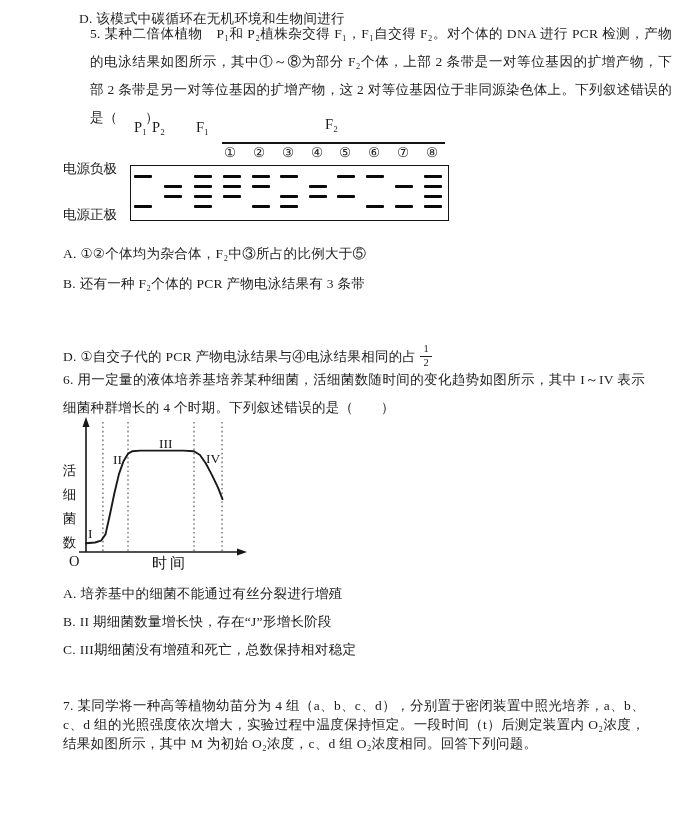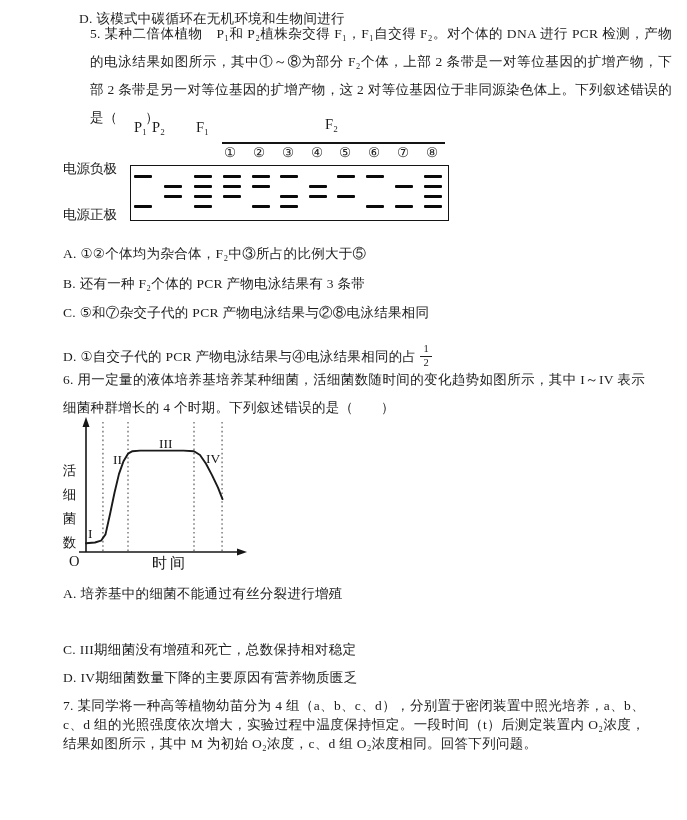--- a/index.html
+++ b/index.html
@@ -100,21 +100,20 @@
         <div class="band" style="left: 264px; top: 38.5px;"></div>
         <div class="band" style="left: 293px; top: 8.5px;"></div>
         <div class="band" style="left: 293px; top: 19px;"></div>
         <div class="band" style="left: 293px; top: 29px;"></div>
         <div class="band" style="left: 293px; top: 38.5px;"></div>
       </div>
   </div>
 
   <p class="opt" style="top:245px;">A. ①②个体均为杂合体，F₂中③所占的比例大于⑤</p>
   <p class="opt" style="top:275px;">B. 还有一种 F₂个体的 PCR 产物电泳结果有 3 条带</p>
-  <p class="opt" style="top:304px;">C. ⑤和⑦杂交子代的 PCR 产物电泳结果与②⑧电泳结果相同</p>
   <p class="opt" style="top:337px;margin-top:8px;"><span>D. ①自交子代的 PCR 产物电泳结果与④电泳结果相同的占</span><span class="frac"><span class="num">1</span><span class="den">2</span></span></p>
 
   <p class="para" style="top:366px;">6. 用一定量的液体培养基培养某种细菌，活细菌数随时间的变化趋势如图所示，其中 I～IV 表示细菌种群增长的 4 个时期。下列叙述错误的是（　　）</p>
 
   <div>
     <svg class="curve-svg" width="215" height="160" viewBox="0 0 215 160">
       <line class="axis" x1="36" y1="8" x2="36" y2="136"></line>
       <polygon points="36,1 32.5,11 39.5,11" fill="#161616"></polygon>
       <line class="axis" x1="29" y1="136" x2="190" y2="136"></line>
       <polygon points="197,136 187,132.5 187,139.5" fill="#161616"></polygon>
@@ -131,18 +130,18 @@
           <text x="109" y="32" class="phase-text">III</text>
           <text x="156" y="47" class="phase-text">IV</text>
         </g>
       <text class="o-text" x="19" y="150">O</text>
       <text class="x-text" x="102" y="152">时间</text>
     </svg>
     <div class="ylab">活细菌数</div>
   </div>
 
   <p class="opt" style="top:585px;">A. 培养基中的细菌不能通过有丝分裂进行增殖</p>
+  <p class="opt" style="top:613px;">B. II 期细菌数量增长快，存在“J”形增长阶段</p>
   <p class="opt" style="top:641px;">C. III期细菌没有增殖和死亡，总数保持相对稳定</p>
-  <p class="opt" style="top:669px;">D. IV期细菌数量下降的主要原因有营养物质匮乏</p>
 
   <p class="para" style="top:696px; line-height:19px;">7. 某同学将一种高等植物幼苗分为 4 组（a、b、c、d），分别置于密闭装置中照光培养，a、b、c、d 组的光照强度依次增大，实验过程中温度保持恒定。一段时间（t）后测定装置内 O₂浓度，结果如图所示，其中 M 为初始 O₂浓度，c、d 组 O₂浓度相同。回答下列问题。</p>
 
 </div>
 
 </body></html>

